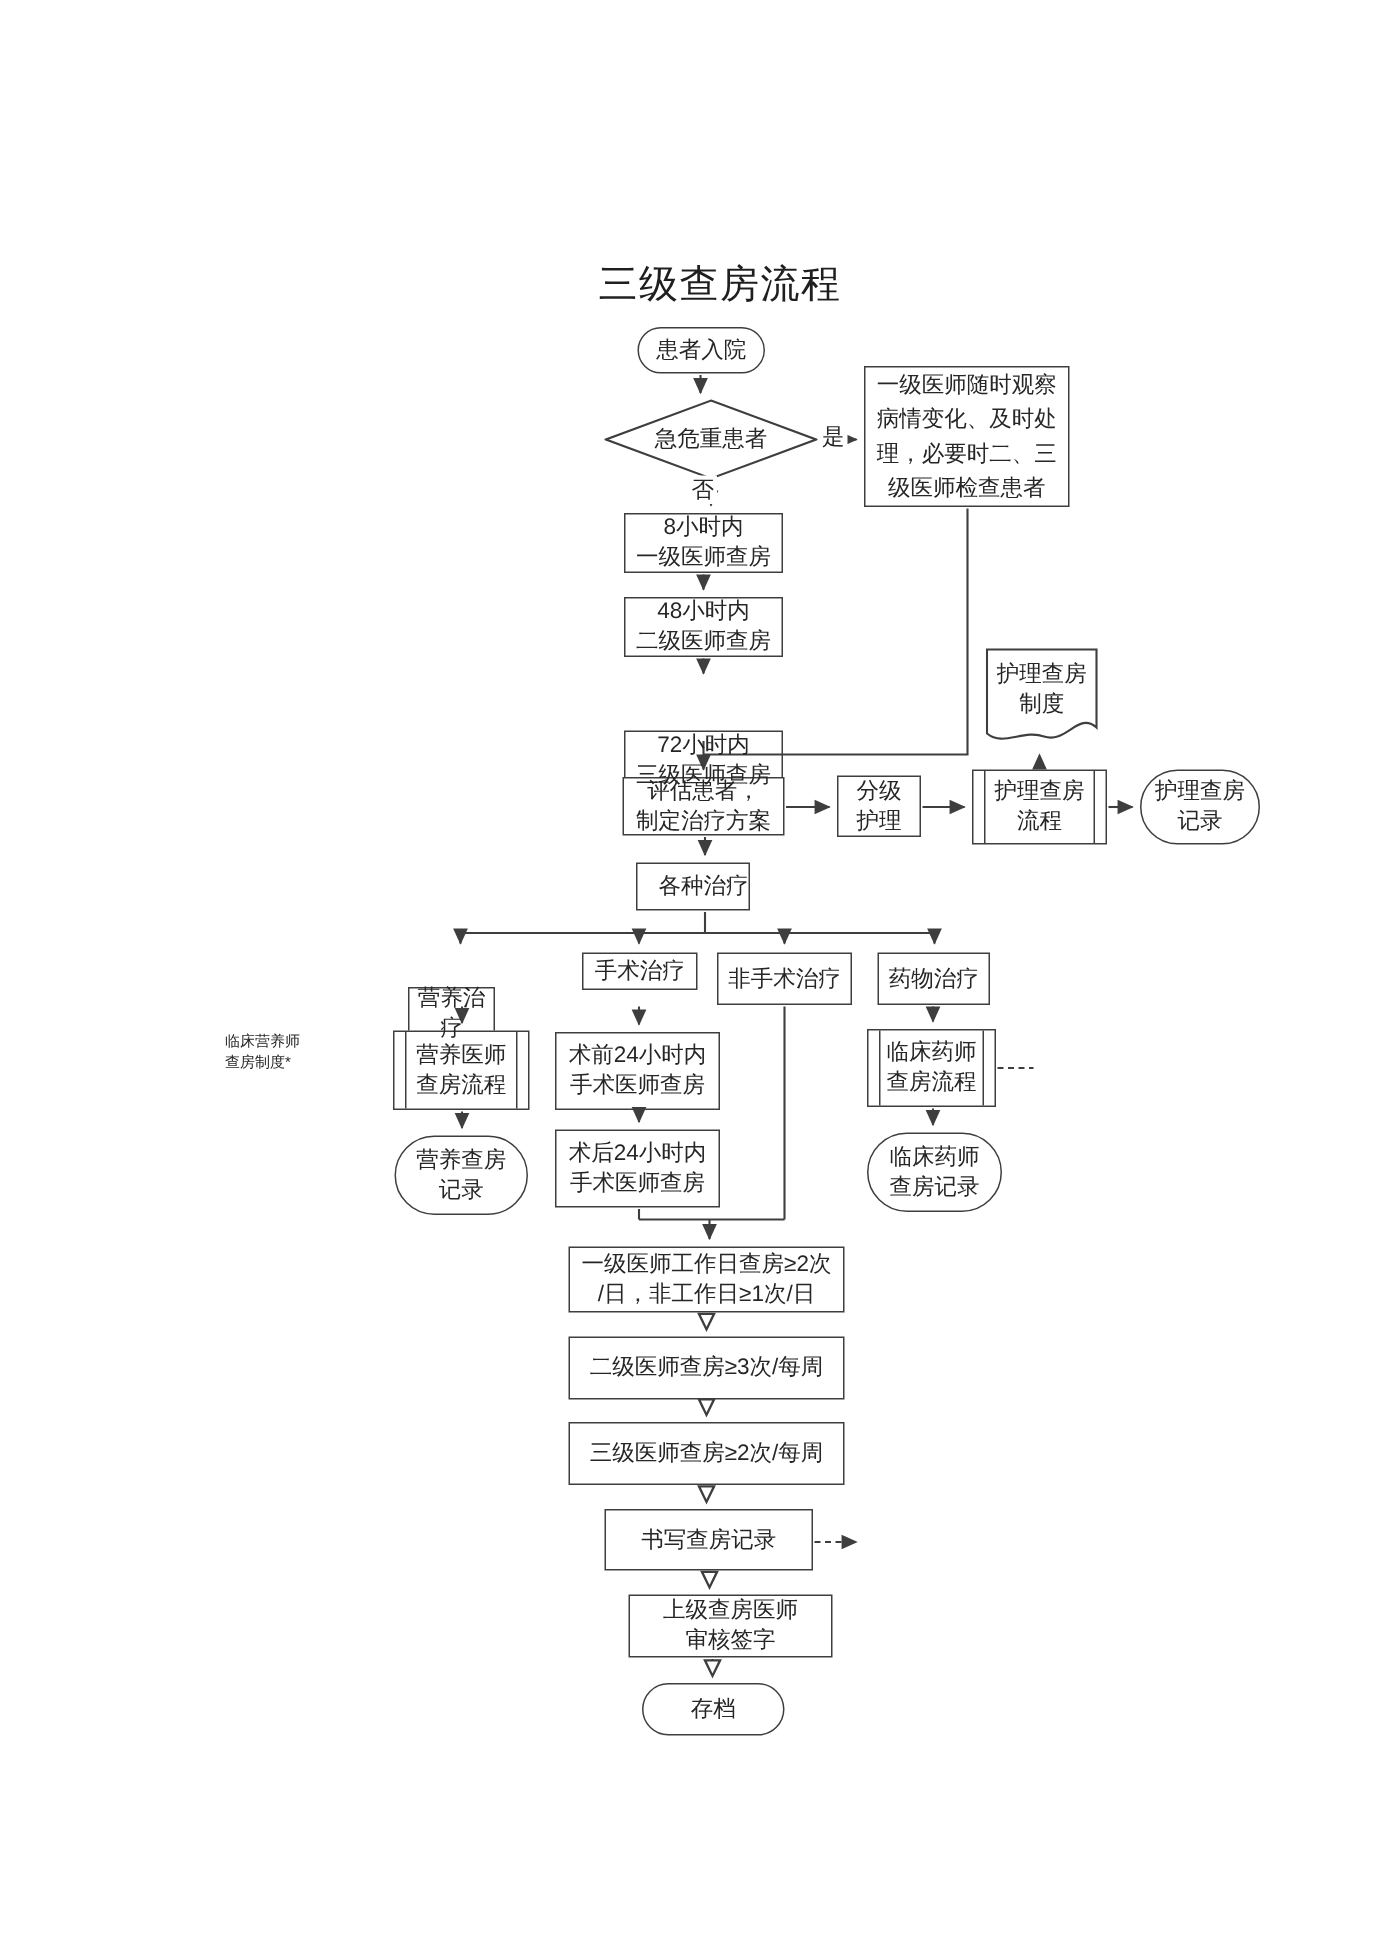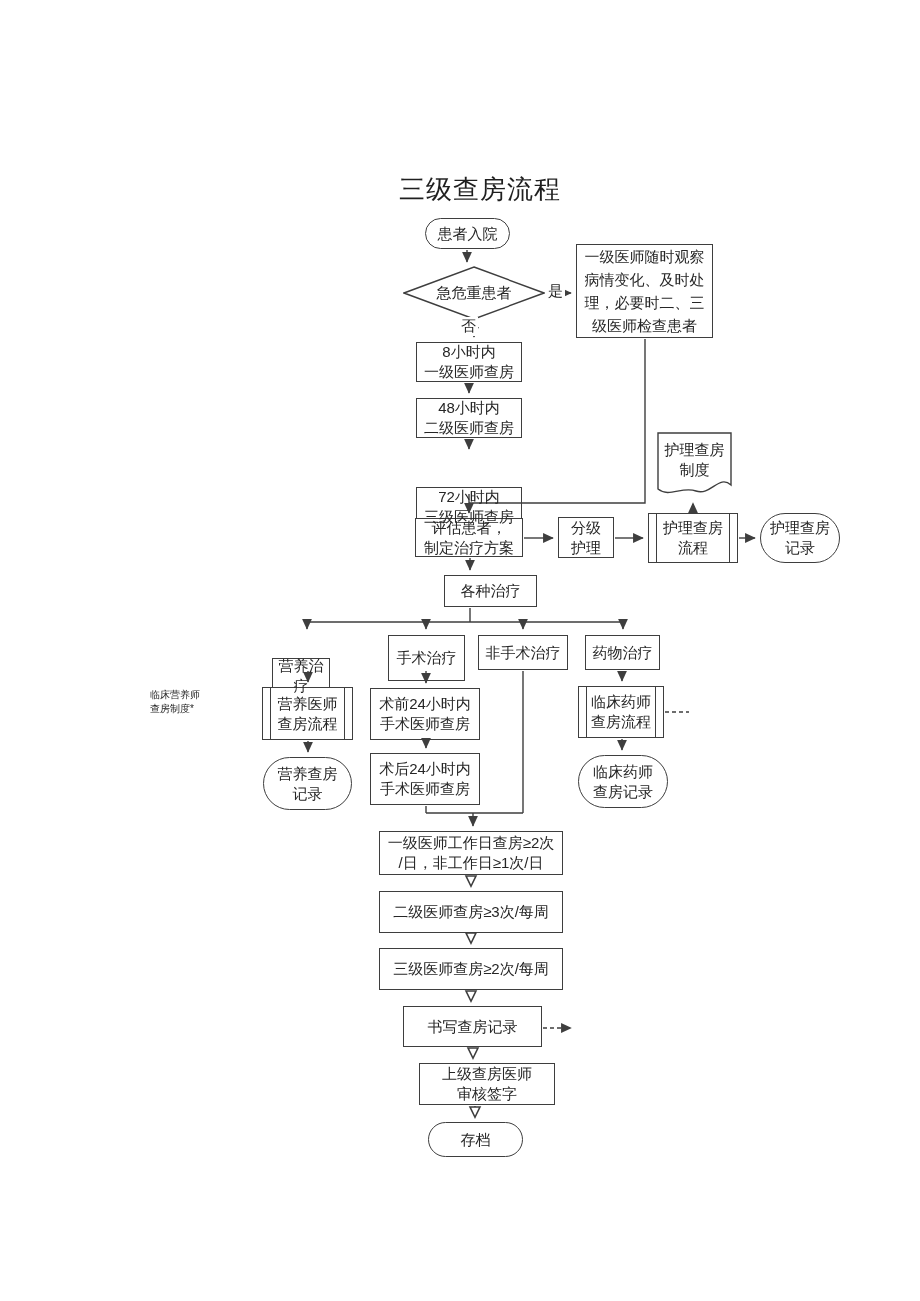--- a/index.html
+++ b/index.html
@@ -152,29 +152,29 @@
   </div>
 
   <div class="node shapewrap doc" style="left:657px;top:432px;width:75px;height:68px;">
     <svg class="shape" viewBox="0 0 75 68" preserveAspectRatio="none">
       <path d="M1,1 H74 V53 C62,42 54,64 39,59 C25,54 12,66 1,57 Z" fill="#ffffff" stroke="#3e3e3e" stroke-width="1.4"></path>
     </svg>
     <span class="lbl">护理查房
 制度</span>
   </div>
 
-  <div class="node rect" style="left:444px;top:575px;width:93px;height:32px;">
+  <div class="node rect" style="left:424px;top:575px;width:76px;height:32px;justify-content:flex-end;">
     <span class="lbl">各种治疗</span>
   </div>
 
   <div class="node rect" style="left:272px;top:658px;width:58px;height:35px;">
     <span class="lbl">营养治疗</span>
   </div>
 
-  <div class="node rect" style="left:388px;top:635px;width:77px;height:46px;">
+  <div class="node rect" style="left:388px;top:635px;width:77px;height:25px;">
     <span class="lbl">手术治疗</span>
   </div>
 
   <div class="node rect" style="left:478px;top:635px;width:90px;height:35px;">
     <span class="lbl">非手术治疗</span>
   </div>
 
   <div class="node rect" style="left:585px;top:635px;width:75px;height:35px;">
     <span class="lbl">药物治疗</span>
   </div>

